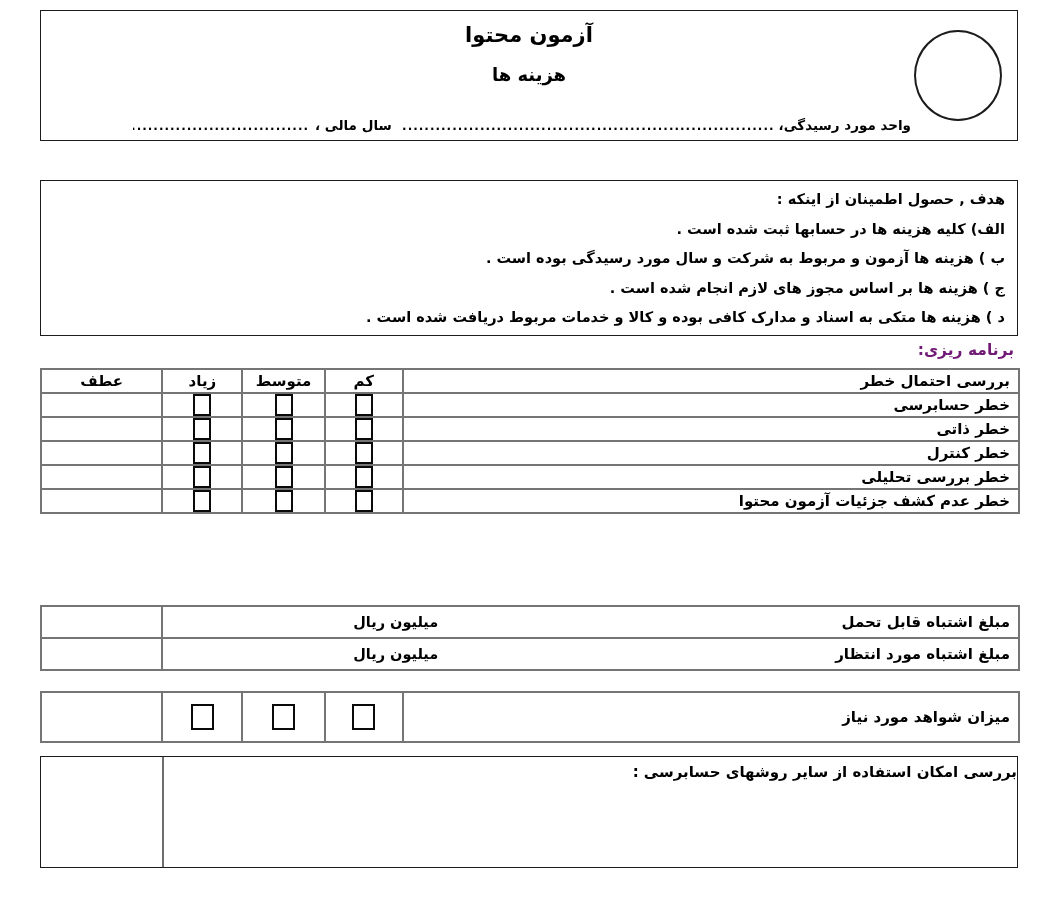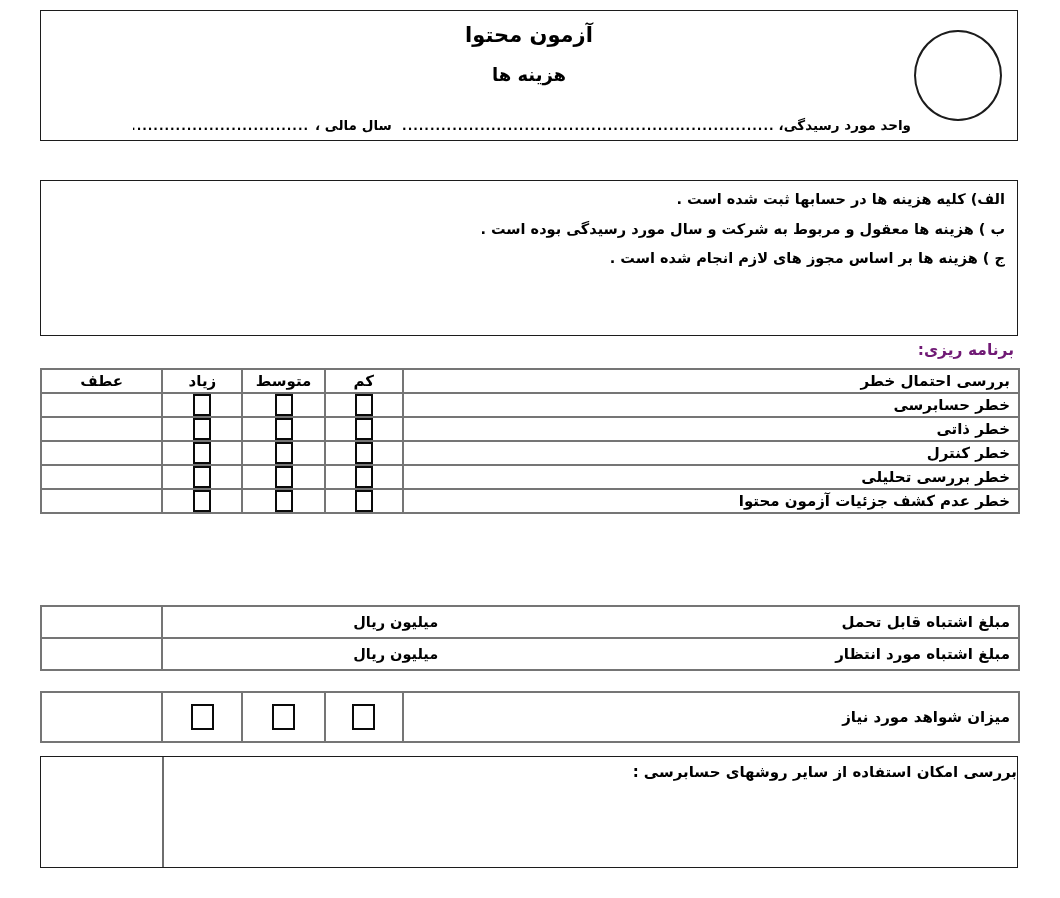--- a/index.html
+++ b/index.html
@@ -73,23 +73,25 @@
     <div class="subtitle">هزینه ها</div>
     <div class="fields-line">
       <span>واحد مورد رسیدگی،</span>
       <span class="dots dots-long">........................................................................................................................................</span>
       <span class="fiscal-label">سال مالی ،</span>
       <span class="dots dots-short">.............................................</span>
     </div>
   </div>
 
   <div class="box objectives-box">
+    <p>هدف , حصول اطمینان از اینکه :</p>
     <p>الف) کلیه هزینه ها در حسابها ثبت شده است .</p>
-    <p>ب ) هزینه ها معقول و مربوط به شرکت و سال مورد رسیدگی بوده است .</p>
+    <p>ب ) هزینه ها آزمون و مربوط به شرکت و سال مورد رسیدگی بوده است .</p>
     <p>ج ) هزینه ها بر اساس مجوز های لازم انجام شده است .</p>
+    <p>د ) هزینه ها متکی به اسناد و مدارک کافی بوده و کالا و خدمات مربوط دریافت شده است .</p>
   </div>
 
   <div class="planning-label">برنامه ریزی:</div>
 
   <table class="grid risk-table">
     <colgroup>
       <col style="width:615px">
         <col style="width:78px">
         <col style="width:82px">
         <col style="width:80px">

